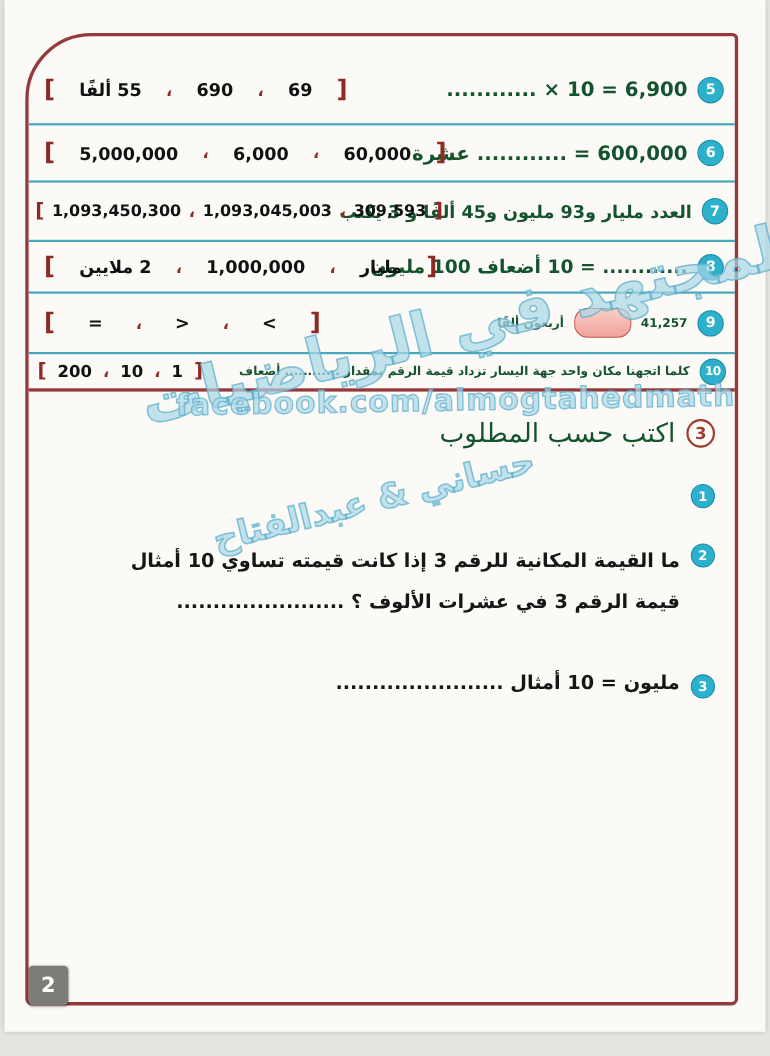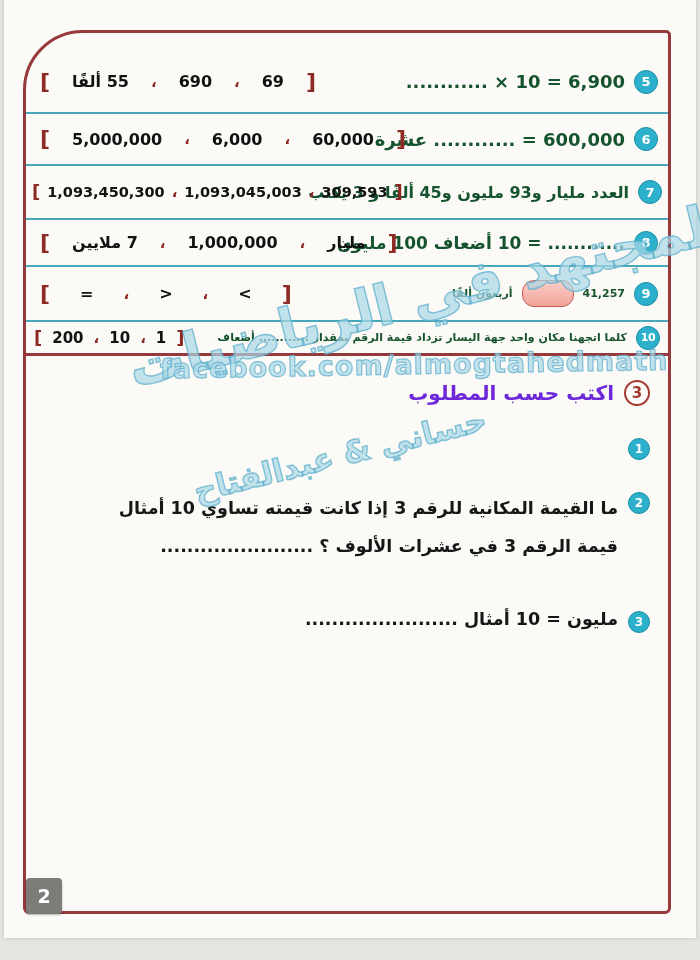--- a/index.html
+++ b/index.html
@@ -66,21 +66,21 @@
   }
   
   .written { flex:1; position:relative; }
   .heading { display:flex; direction:rtl; align-items:center; gap:10px; margin:24px 18px 0 0; }
   .sec-badge {
     flex:none; width:26px; height:26px; border-radius:50%;
     background:#fdfcf9; border:2.5px solid #a33a30; color:#a33a30;
     font-size:15px; font-weight:bold;
     display:flex; align-items:center; justify-content:center;
   }
-  .sec-title { color:#6d28d9; font-size:20px; font-weight:bold; }
+  .sec-title { color:#14532d; font-size:24px; font-weight:normal; }
   .wrow {
     display:flex; direction:rtl; align-items:flex-start; gap:10px;
     margin:0 18px 0 0; font-weight:bold; font-size:17.5px; color:#161616;
   }
   .wrow .badge { width:22px; height:22px; font-size:12px; margin-top:2px; }
   .w1 { margin-top:30px; }
   .w2 { margin-top:30px; }
   .w3 { margin-top:44px; }
   .wtext { direction:rtl; white-space:nowrap; }
   .wlines { direction:rtl; line-height:2.15; }
@@ -164,21 +164,21 @@
     <div class="qmain">
       <span class="badge">8</span>
       <span class="stem">............ = 10 أضعاف 100 مليون</span>
     </div>
     <div class="opts">
       <span class="bracket">]</span>
       <span class="opt" dir="auto">مليار</span>
       <span class="comma">،</span>
       <span class="opt" dir="auto">1,000,000</span>
       <span class="comma">،</span>
-      <span class="opt" dir="auto">7 ملايين</span>
+      <span class="opt" dir="auto">2 ملايين</span>
       <span class="bracket">[</span>
     </div>
   </div>
 
   <div class="row r9">
     <div class="qmain">
       <span class="badge">9</span>
       <span class="stem" dir="ltr">41,257</span>
       <span class="pinkbox"></span>
       <span class="stem">أربعون ألفًا</span>

